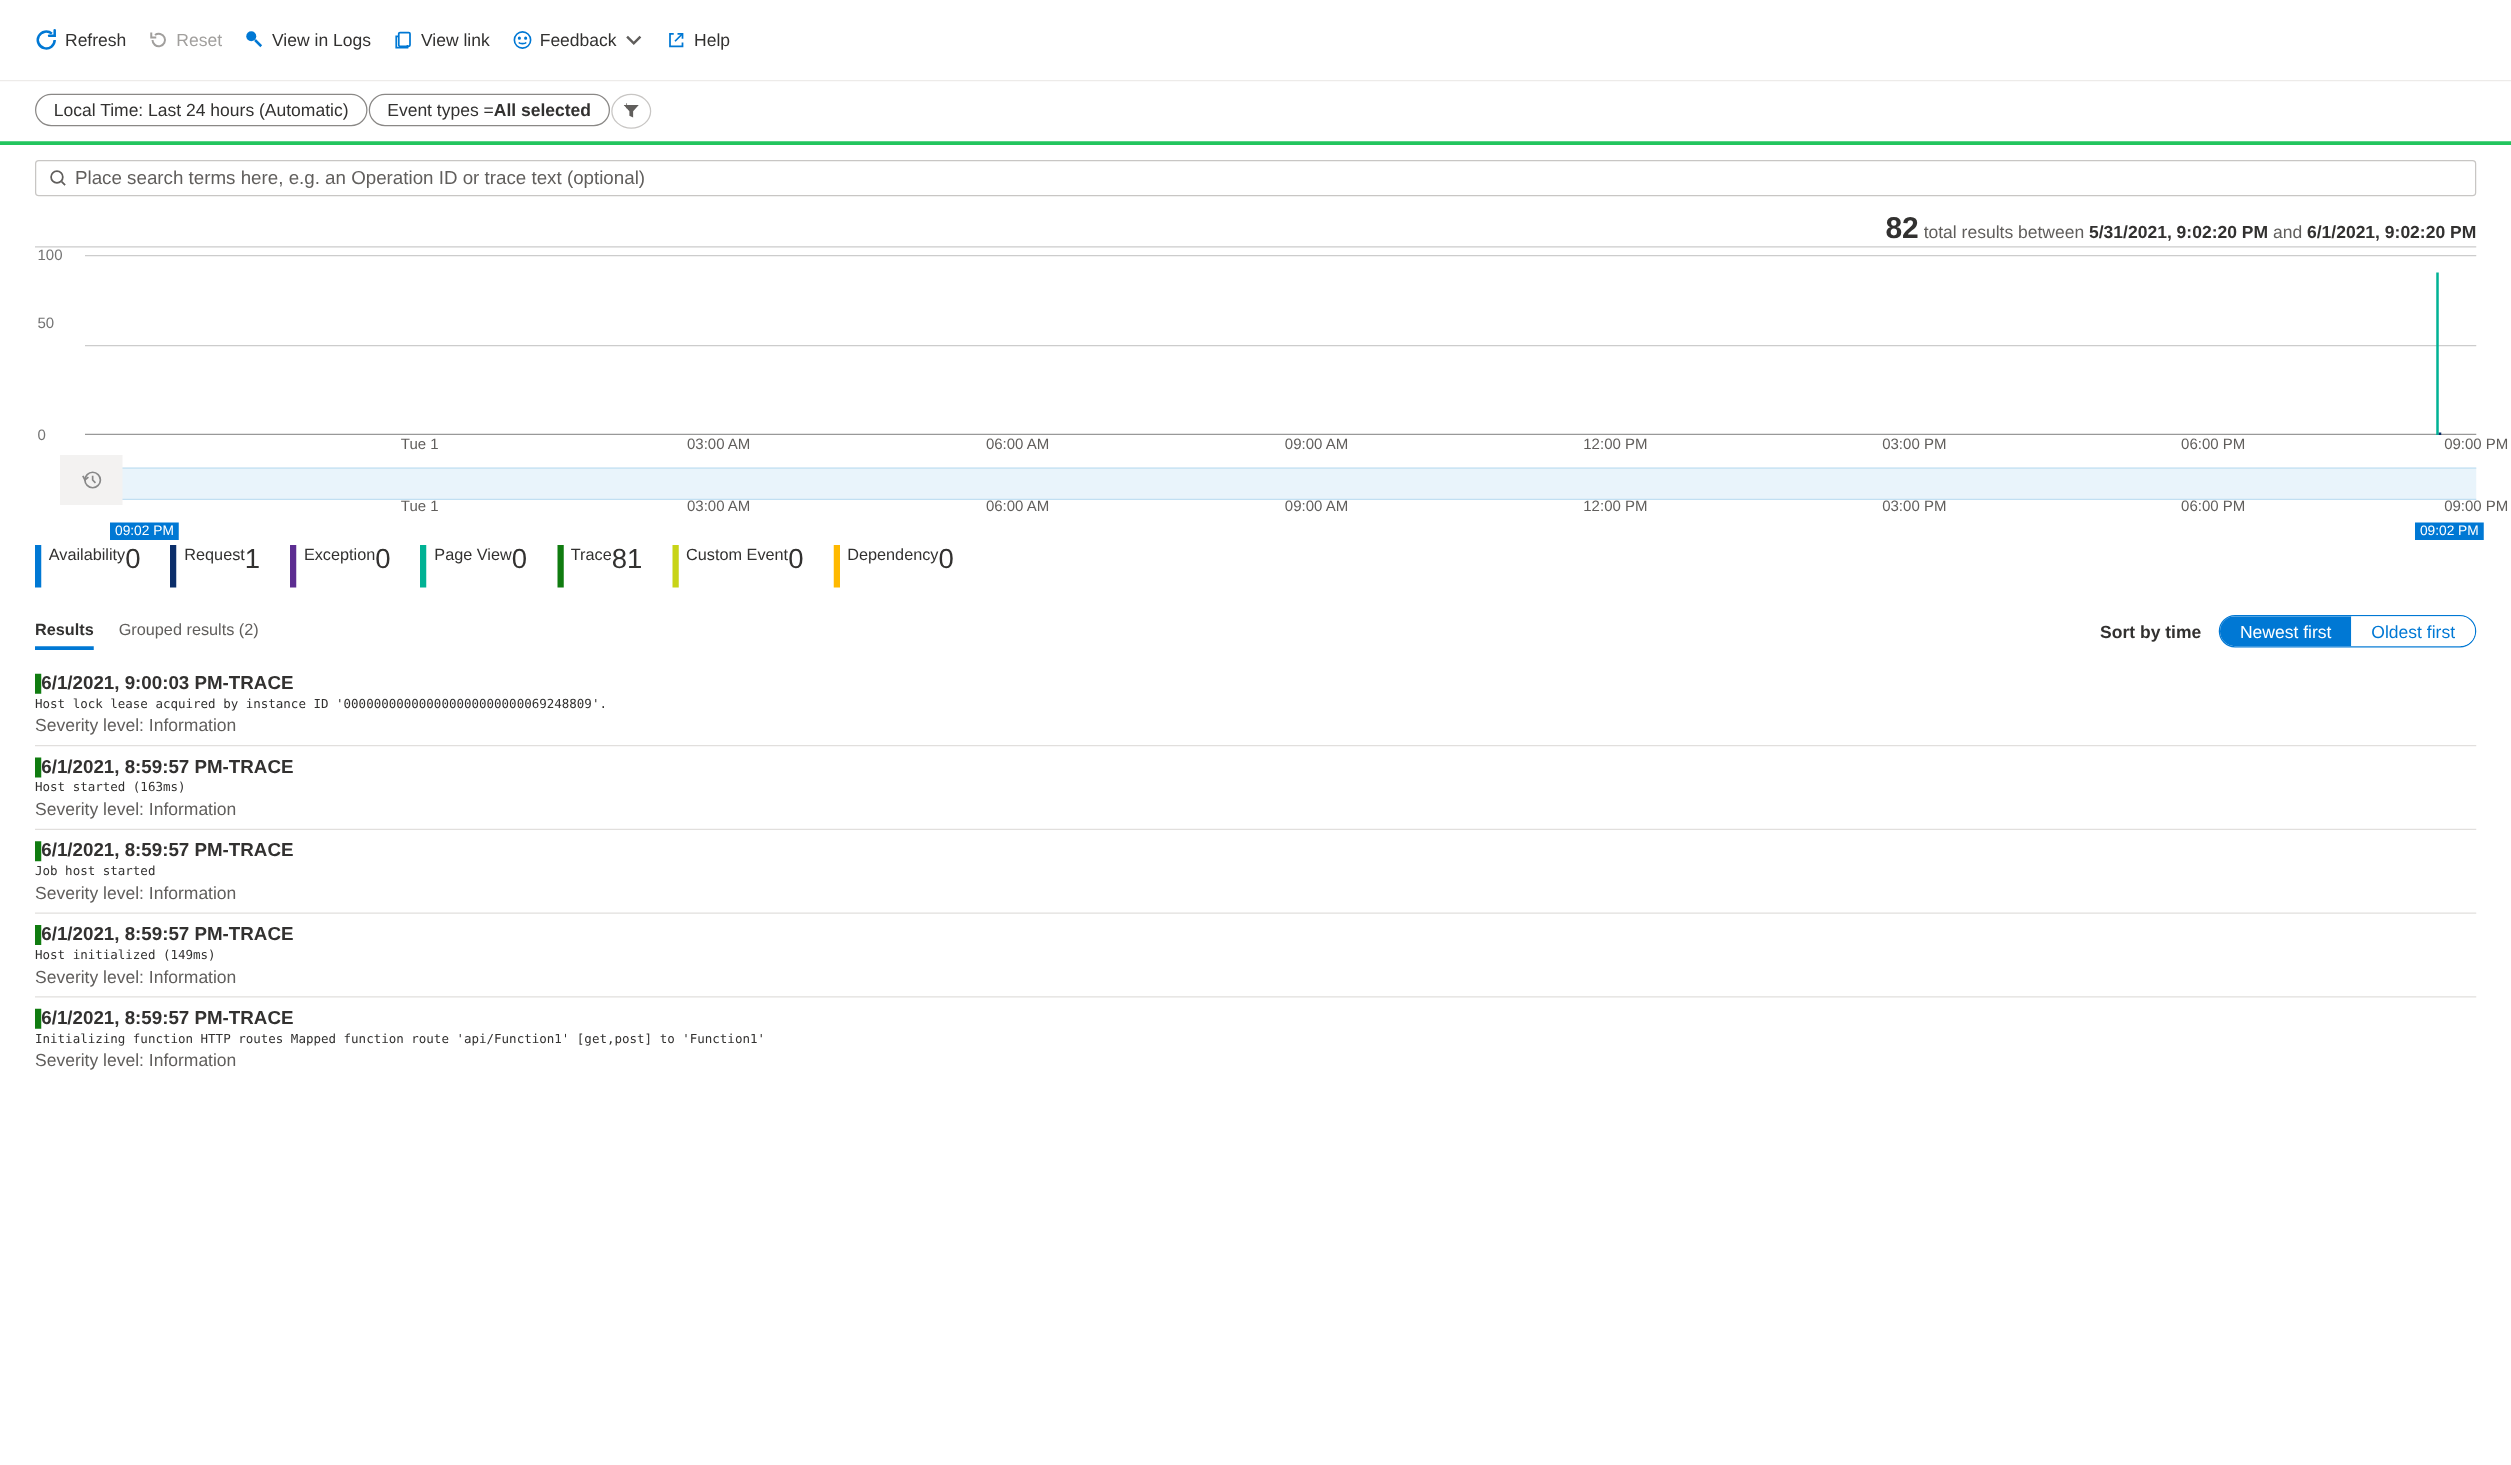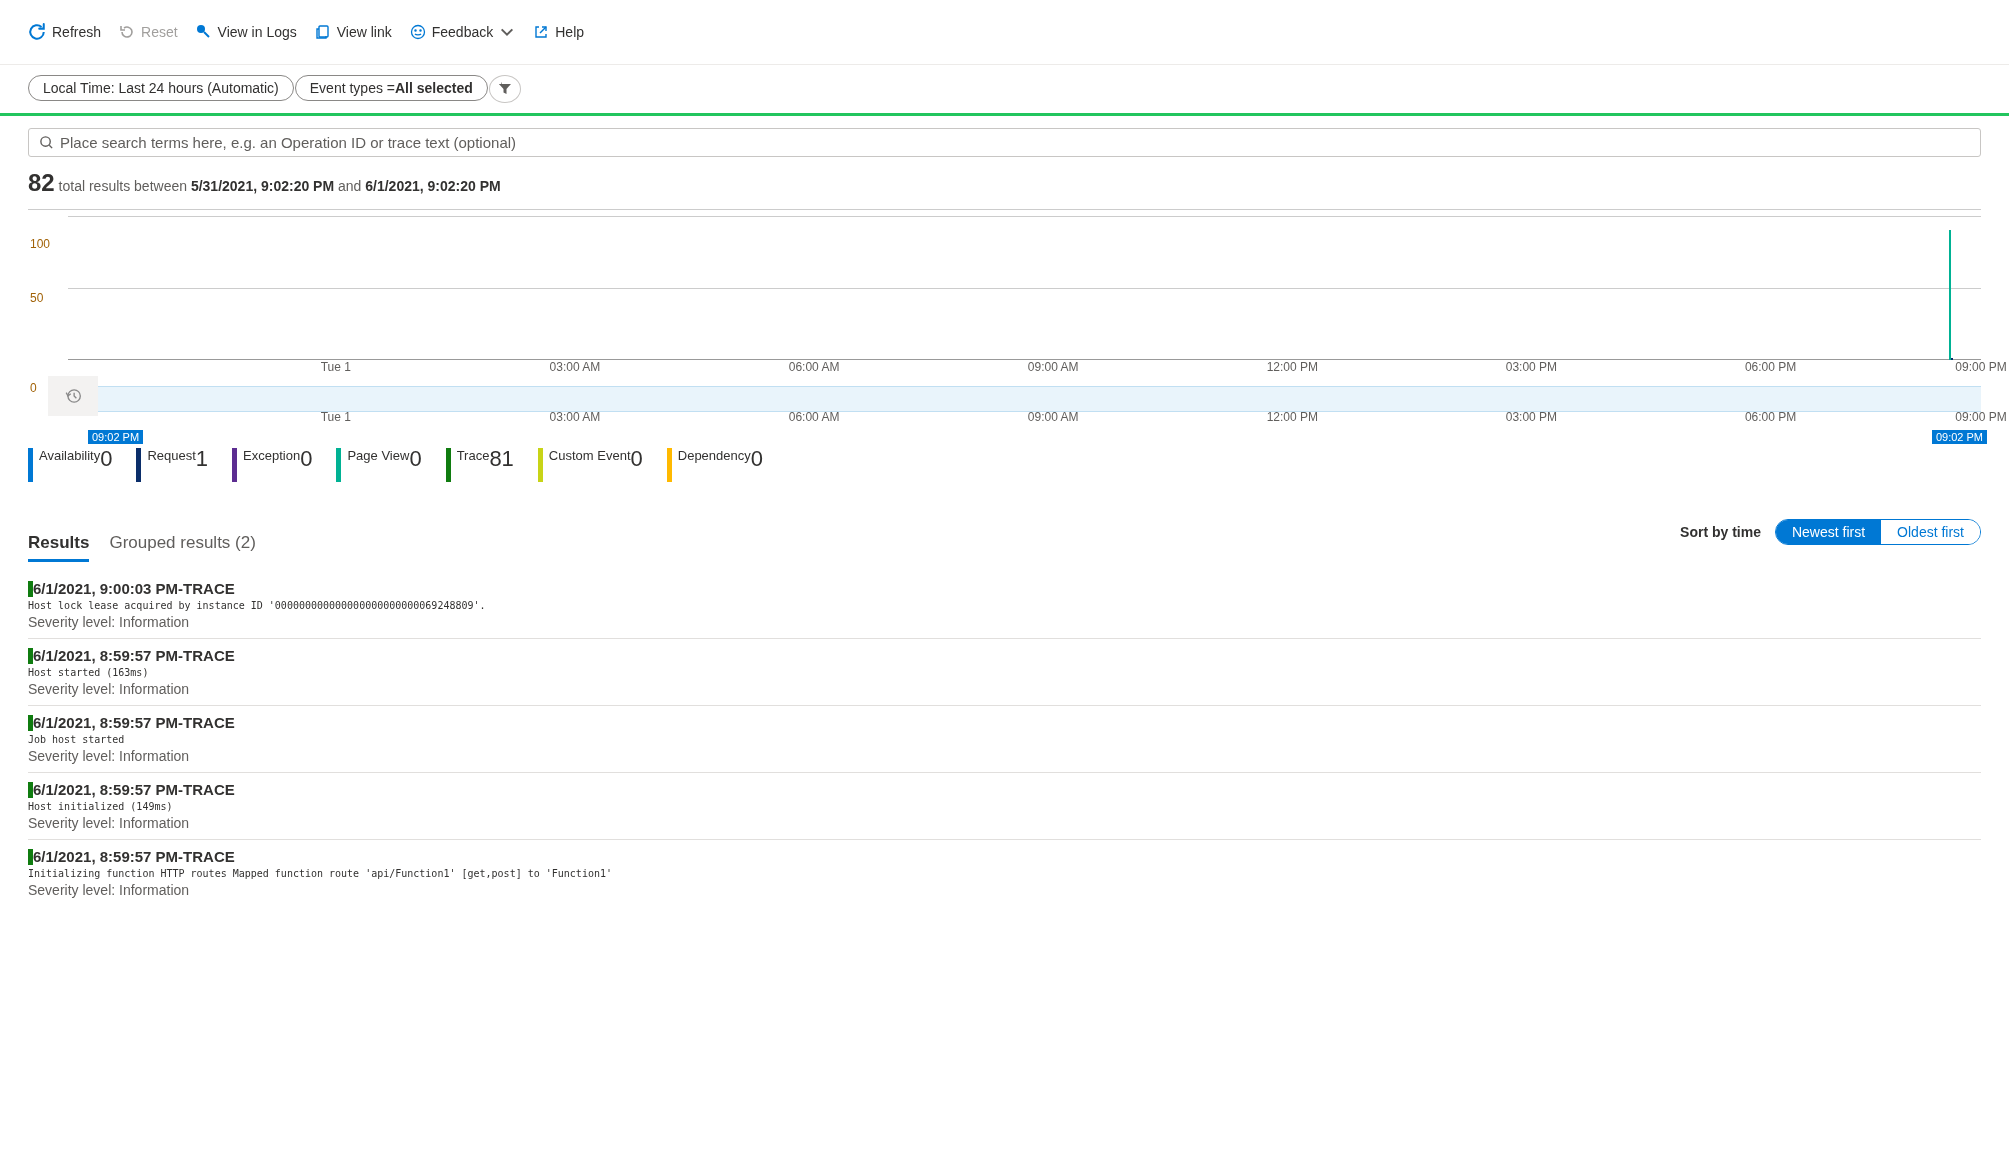--- a/index.html
+++ b/index.html
@@ -19,28 +19,28 @@
   .pill .bold { font-weight: 700; }
   .icon-pill { width: 32px; height: 28px; border: 1px solid #c8c6c4; border-radius: 50%; display:flex; align-items:center; justify-content:center; cursor:pointer; }
   
   
   .main { padding: 12px 28px 20px; }
   .search-wrap { border:1px solid #c8c6c4; border-radius:3px; display:flex; align-items:center; padding:5px 10px; margin-bottom:12px; }
   .search-wrap svg { color:#605e5c; margin-right:6px; }
   .search-wrap input { border:none; outline:none; flex:1; font-size:15px; color:#323130; }
   .search-wrap input::placeholder { color:#605e5c; }
   
-  .summary { border-bottom:1px solid #ccc; padding-bottom:12px; margin-bottom:6px; }
+  .summary { border-bottom:1px solid #ccc; padding-bottom:0; margin-bottom:6px;text-align:right; }
   .summary .count { font-size:24px; font-weight:700; }
   .summary .mid { font-size:14px; color:#605e5c; }
   .summary .date { font-weight:700; color:#323130; }
   
   
   .chart-area { position:relative; height:160px; margin-left:40px; margin-right:0; }
-  .y-tick { position:absolute; left:-38px; font-size:12px; color:#a16207; transform:translateY(-50%);margin-top:28px; }
+  .y-tick { position:absolute; left:-38px; font-size:12px; color:#737373; transform:translateY(-50%); }
   .gridline { position:absolute; left:0; right:0; height:1px; background:#ccc; }
   .chart-plot { position:absolute; top:0; bottom:16px; left:0; right:0; border-bottom:1px solid #999; }
   .x-ticks { position:absolute; bottom:0; left:0; right:0; height:16px; }
   .x-tick { position:absolute; font-size:12px; color:#605e5c; transform:translateX(-50%); white-space:nowrap; }
   .bar-trace { position:absolute; right:30px; bottom:16px; width:2px; height:130px; background:#00b294; }
   .bar-req { position:absolute; right:28px; bottom:16px; width:2px; height:2px; background:#0b2e6a; }
   
   
   .range-sel { position:relative; height:50px; margin-left:40px; margin-right:0; margin-top:0; }
   .range-band { position:absolute; top:10px; left:0; right:0; height:26px; background:#e9f4fb; border-top:1px solid #c1dff2; border-bottom:1px solid #c1dff2; }
@@ -53,21 +53,21 @@
   .legend { display:flex; gap:24px; margin-left:0; margin-top:22px; margin-bottom:20px; }
   .legend-item { display:flex; align-items:flex-start; gap:6px; }
   .legend-bar { width:5px; height:34px; }
   .legend-text { display:flex; flex-direction:row; }
   .legend-label { font-size:13px; color:#323130; }
   .legend-value { font-size:22px; color:#323130; margin-top:-2px; }
   
   
   .tabs-row { display:flex; align-items:center; justify-content:space-between; border-bottom:0; margin-bottom:10px; }
   .tabs { display:flex; gap:20px; }
-  .tab { font-size:17px; color:#605e5c; padding:6px 0; cursor:pointer;margin-top:25px; }
+  .tab { font-size:13px; color:#605e5c; padding:6px 0; cursor:pointer; }
   .tab.active { color:#323130; font-weight:600; border-bottom:3px solid #0078d4; }
   .sort-group { display:flex; align-items:center; gap:14px; }
   .sort-label { font-weight:700; }
   .toggle-group { display:flex; border:1px solid #0078d4; border-radius:20px; overflow:hidden; }
   .toggle-opt { padding:4px 16px; font-size:14px; cursor:pointer; color:#0078d4; background:#fff; }
   .toggle-opt.active { background:#0078d4; color:#fff; }
   
   
   .result { border-bottom:1px solid #e1dfdd; padding:8px 0; }
   .result-hd { display:flex; align-items:center; gap:0; font-weight:700; font-size:15px; }

